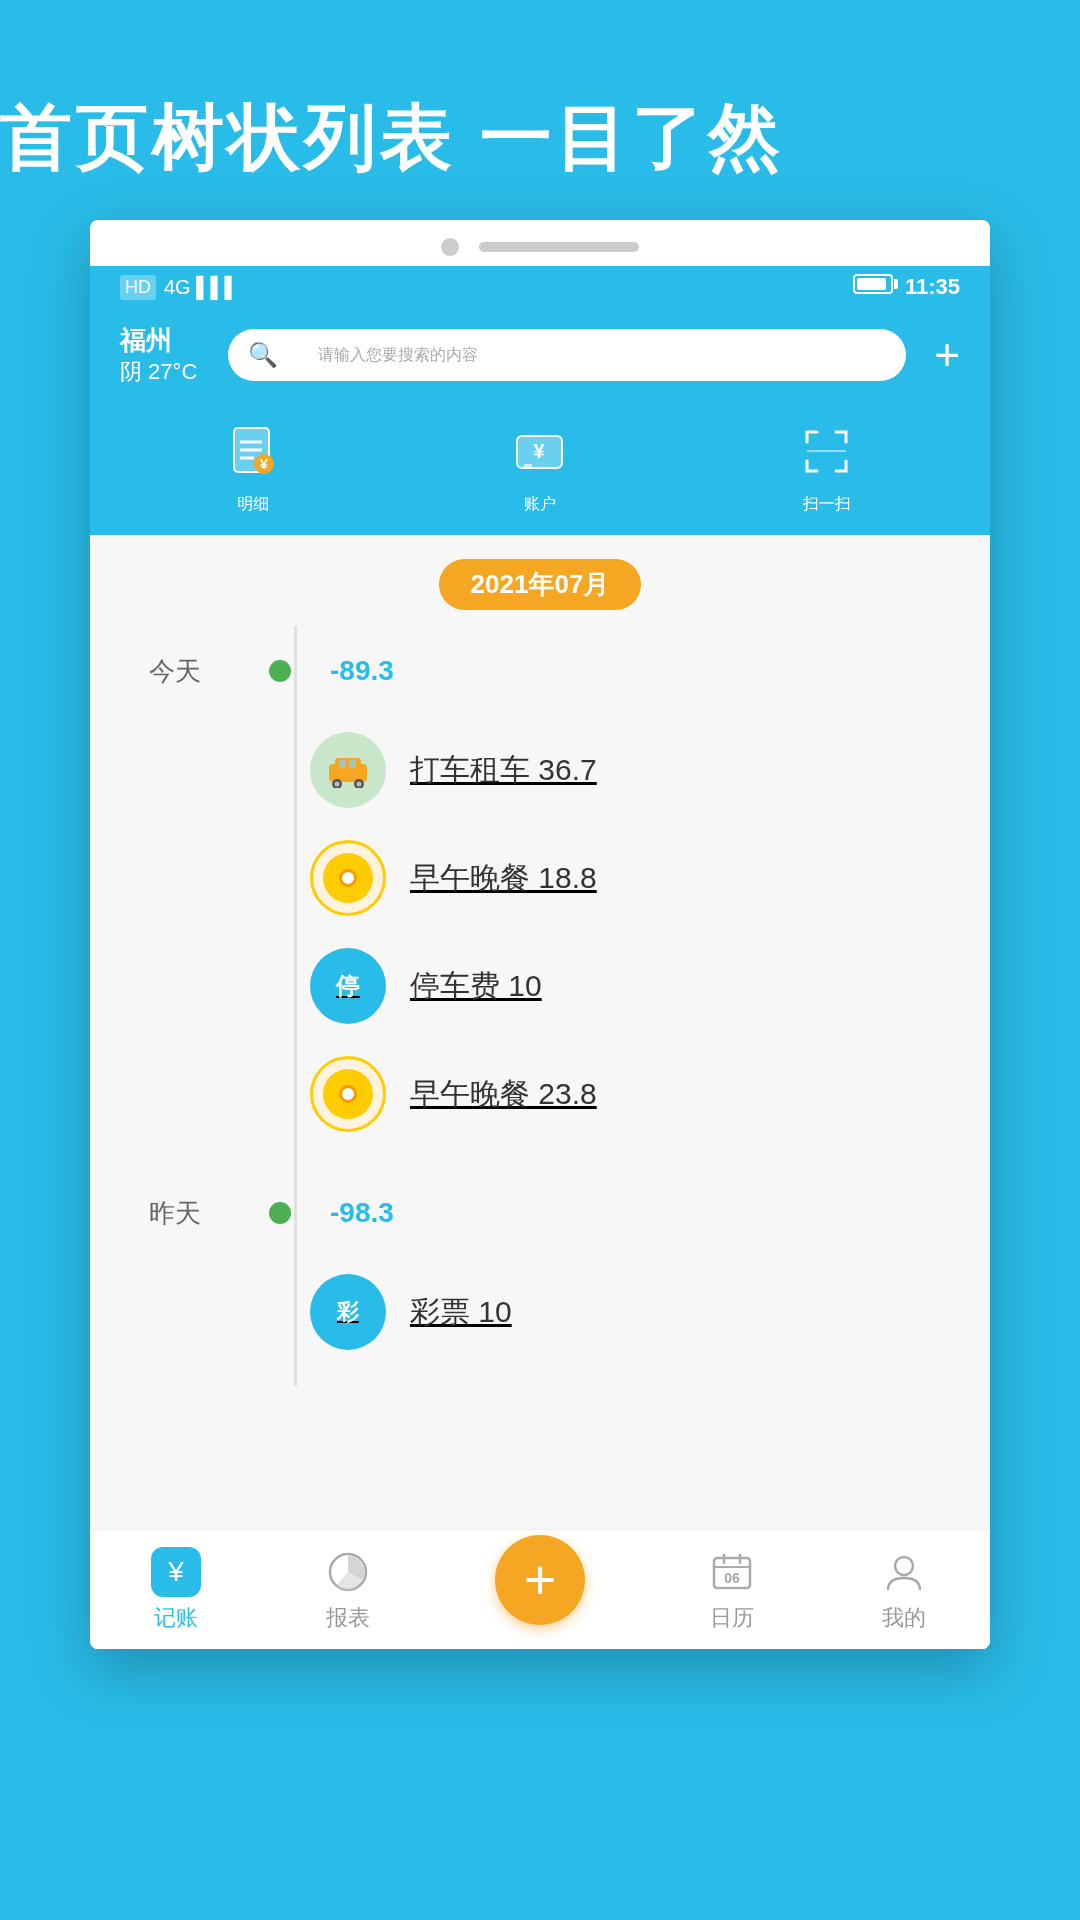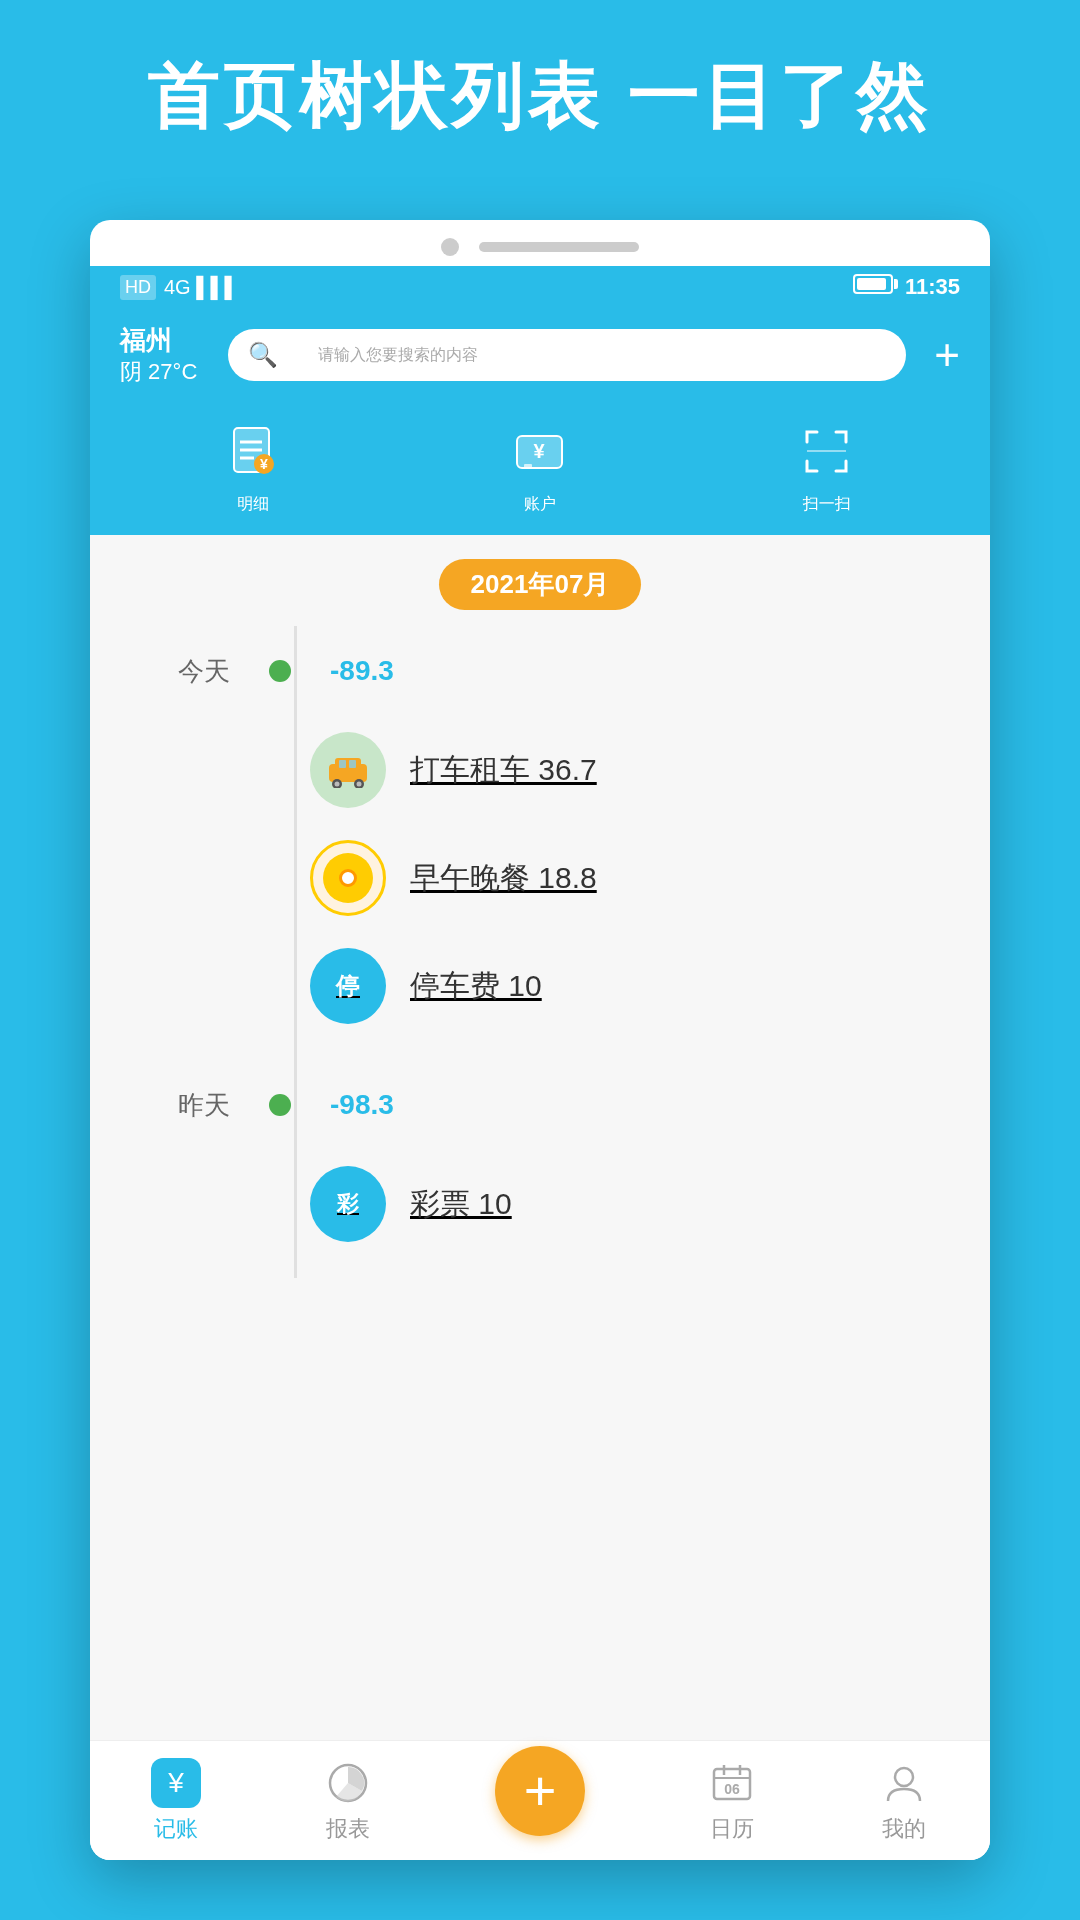--- a/index.html
+++ b/index.html
@@ -7,37 +7,37 @@
       width: 1080px;
       height: 1920px;
       background: #29bce8;
       font-family: -apple-system, 'PingFang SC', 'Microsoft YaHei', sans-serif;
       overflow: hidden;
       position: relative;
     }
 
     
     .page-title {
-      text-align: center;
+      text-align: left;
       color: white;
       font-size: 72px;
       font-weight: bold;
-      padding-top: 48px;
+      padding-top: 90px;
       letter-spacing: 4px;
     }
 
     
     .phone-frame {
       position: absolute;
       top: 220px;
       left: 90px;
       width: 900px;
-      height: 1640px;
+      height: 1429px;
       background: white;
-      border-radius: 20px;
+      border-radius: 8px;
       box-shadow: 0 20px 60px rgba(0,0,0,0.25);
       overflow: hidden;
     }
 
     
     .phone-top {
       display: flex;
       justify-content: center;
       align-items: center;
       padding: 18px 0 10px;
@@ -222,21 +222,21 @@
       display: flex;
       align-items: center;
       margin-bottom: 0;
       position: relative;
       z-index: 1;
       min-height: 90px;
     }
 
     .timeline-date-label {
       width: 130px;
-      text-align: right;
+      text-align: center;
       font-size: 26px;
       color: #666;
       padding-right: 20px;
       flex-shrink: 0;
     }
 
     .timeline-dot-area {
       width: 60px;
       display: flex;
       justify-content: center;
@@ -487,20 +487,29 @@
         </div>
         <span class="item-label">早午晚餐 18.8</span>
       </div>
 
       <div class="cat-row">
         <div class="cat-spacer"></div>
         <div class="cat-icon cat-parking">停</div>
         <span class="item-label">停车费 10</span>
       </div>
 
+      <div class="cat-row">
+        <div class="cat-spacer"></div>
+        <div class="cat-icon cat-food">
+          <div class="food-icon-inner">
+            <div class="food-eye"></div>
+          </div>
+        </div>
+        <span class="item-label">早午晚餐 23.8</span>
+      </div>
 
       <div class="timeline-item" style="margin-top:20px;">
         <span class="timeline-date-label">昨天</span>
         <div class="timeline-dot-area">
           <div class="timeline-green-dot"></div>
         </div>
         <span class="timeline-amount">-98.3</span>
       </div>
 
 

